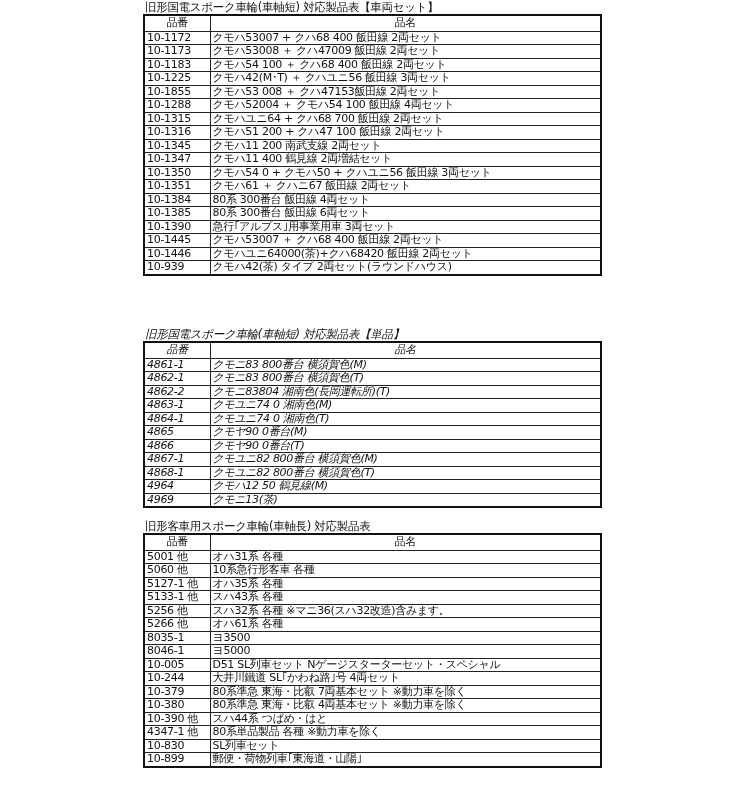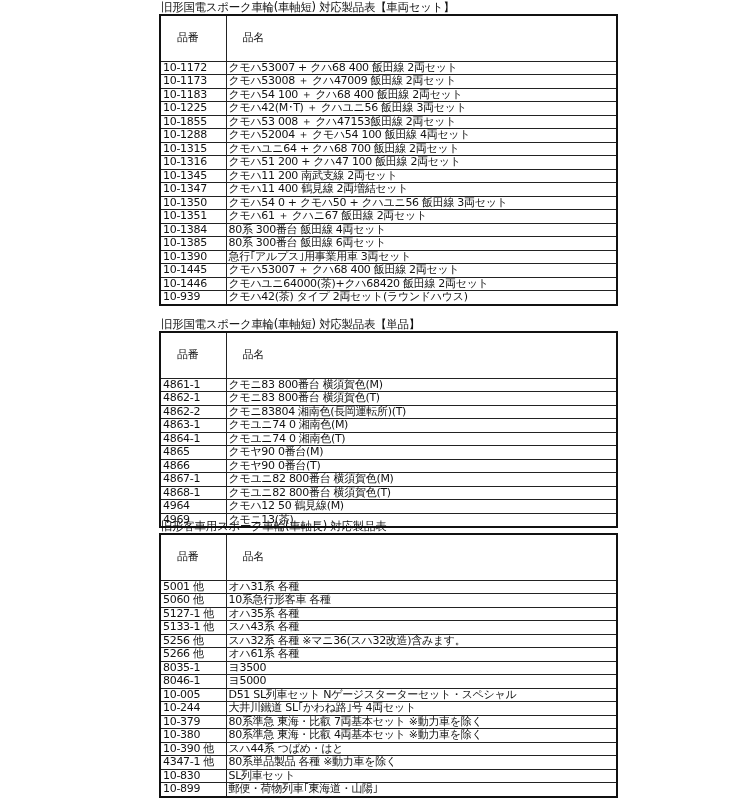--- a/index.html
+++ b/index.html
@@ -1,23 +1,23 @@
 <!DOCTYPE html>
 <html><head>
 <meta charset="utf-8">
 <style>
   html, body { margin:0; padding:0; background:#ffffff; }
   body { width:749px; height:800px; position:relative; overflow:hidden;
          font-family:"DejaVu Sans", "Liberation Sans", sans-serif; color:#111; }
-  .section { position:absolute; left:143px; width:469px;margin-left:16px; }
+  .section { position:absolute; left:143px; width:469px; }
   .sec-title { font-size:11.5px; line-height:13px; height:13px; white-space:nowrap; padding-left:2px; letter-spacing:-0.3px; }
   table { border-collapse:collapse; width:459px; border:2px solid #111; table-layout:fixed; }
   td, th { border:1px solid #222; font-size:11px; line-height:12.5px; height:12.5px; padding:0 0 0 2px;
            white-space:nowrap; overflow:hidden; font-weight:normal; text-align:left; letter-spacing:-0.3px; }
-  th { padding:16px; }
+  th { text-align:center; padding:1px; }
   col.c1 { width:66px; }
   col.c2 { width:auto; }
 </style>
 </head>
 <body>
 
 <div class="section" style="top:1px;">
   <div class="sec-title">旧形国電スポーク車輪(車軸短)  対応製品表【車両セット】</div>
   <table>
     <colgroup>
@@ -100,21 +100,21 @@
           <td>クモハユニ64000(茶)+クハ68420 飯田線 2両セット</td>
         </tr>
         <tr>
           <td>10-939</td>
           <td>クモハ42(茶) タイプ 2両セット(ラウンドハウス)</td>
         </tr>
       </tbody>
   </table>
 </div>
 
-<div class="section" style="top:318px;">
+<div class="section" style="top:328px;font-style:italic;">
   <div class="sec-title">旧形国電スポーク車輪(車軸短)   対応製品表【単品】</div>
   <table>
     <colgroup>
         <col class="c1">
         <col class="c2">
       </colgroup>
     <thead>
         <tr>
       <th>品番</th>
       <th>品名</th>

